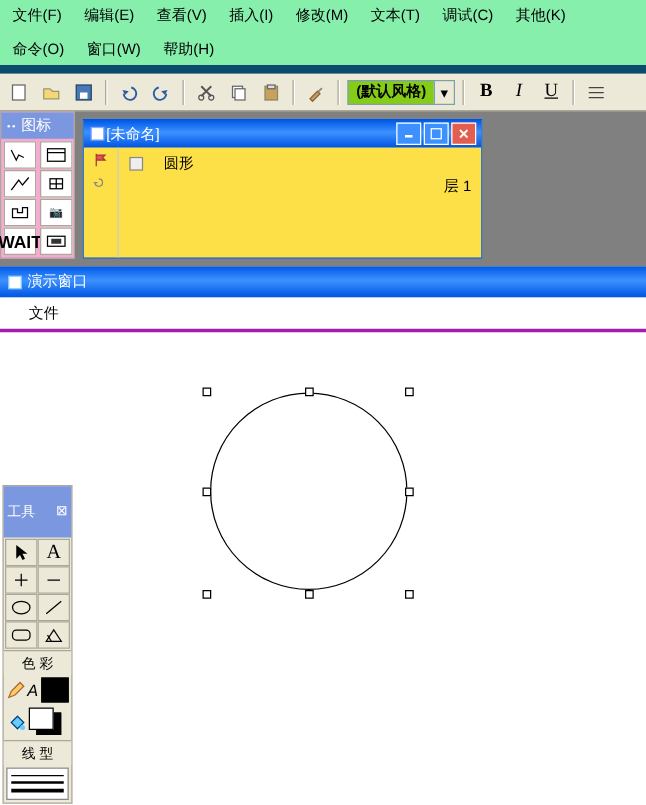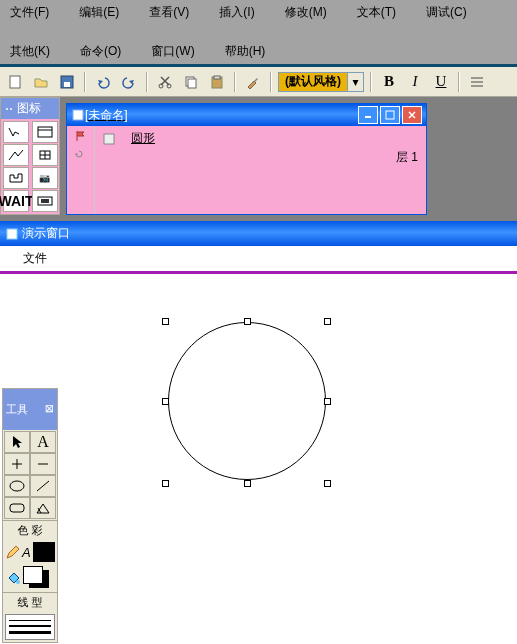--- a/index.html
+++ b/index.html
@@ -1,36 +1,36 @@
 <!DOCTYPE html>
 <html><head>
 <meta charset="utf-8">
 <style>
 * { margin: 0; padding: 0; box-sizing: border-box; }
 body { font-family: "SimSun", Arial, sans-serif; font-size: 12px; background: #ece9d8; width: 517px; height: 644px; overflow: hidden; position: relative; }
-.menubar { background: #a3a3a3; padding: 2px 4px; display: flex; flex-wrap: wrap; gap: 18px; border-bottom: 3px solid #0c4a6e; }
+.menubar { background: #86efac; padding: 2px 4px; display: flex; flex-wrap: wrap; gap: 6px; border-bottom: 7px solid #0c4a6e; }
 .menu-item { padding: 2px 6px; cursor: pointer; }
 .toolbar { background: #ece9d8; padding: 3px 4px; display: flex; align-items: center; gap: 4px; border-bottom: 1px solid #aca899; height: 30px; }
 .tool-btn { width: 22px; height: 22px; display: inline-flex; align-items: center; justify-content: center; cursor: pointer; border: 1px solid transparent; }
 .tool-sep { width: 2px; height: 20px; border-left: 1px solid #aca899; border-right: 1px solid #fff; margin: 0 2px; }
-.combo { display: inline-flex; align-items: center; border: 1px solid #7f9db9; background: #eab308; height: 20px; }
+.combo { display: inline-flex; align-items: center; border: 1px solid #7f9db9; background: #84cc16; height: 20px; }
 .combo span { padding: 0 6px; font-weight: bold; }
 .combo .arrow { width: 16px; height: 18px; background: #ece9d8; border-left: 1px solid #7f9db9; display: flex; align-items: center; justify-content: center; }
 .bold { font-weight: bold; font-family: "Times New Roman"; font-size: 15px; }
 .italic { font-style: italic; font-family: "Times New Roman"; font-size: 15px; }
 .uline { text-decoration: underline; font-family: "Times New Roman"; font-size: 15px; }
 
 .workspace { position: relative; background: #808080; height: 124px; }
 .icon-panel { position: absolute; left: 0; top: 0; width: 60px; background: #f9a8d4; border: 1px solid #aca899; }
 .panel-title { background: linear-gradient(to right, #7b97e0, #7b97e0); color: #fff; font-size: 12px; padding: 2px 4px; display: flex; align-items: center; }
 .panel-title svg { margin-right: 2px; }
 .icon-grid { display: grid; grid-template-columns: repeat(2, 28px); gap: 1px; padding: 2px; }
 .icon-cell { width: 26px; height: 22px; border: 1px solid #aca899; background: #fff; display: flex; align-items: center; justify-content: center; font-size: 9px; cursor: pointer; }
 
-.doc-window { position: absolute; left: 66px; top: 6px; width: 361px; height: 112px; border: 1px solid #0054e3; background: #f9a8d4; text-decoration: underline; }
+.doc-window { position: absolute; left: 66px; top: 6px; width: 320px; height: 112px; border: 1px solid #0054e3; background: #fde047; }
 .doc-title { background: linear-gradient(to bottom, #0058e6, #3d91ff 45%, #0054e3); height: 22px; display: flex; align-items: center; color: #fff; padding: 0 4px; }
 .doc-title .ttl { flex: 1; }
 .win-btn { width: 20px; height: 18px; margin-left: 2px; border: 1px solid #fff; display: inline-flex; align-items: center; justify-content: center; cursor: pointer; }
 .win-btn.min, .win-btn.max { background: #3d91ff; }
 .win-btn.close { background: #e35e4f; }
 .doc-body { display: flex; height: calc(100% - 22px); }
 .doc-label { position: absolute; right: 8px; top: 26px; font-size: 12px; margin-top: 19px; }
 .outline { width: 28px; border-right: 1px solid #ccc; padding: 4px 2px; display:flex; flex-direction:column; align-items:center; gap:6px; }
 .outline-content { padding: 4px 8px; }
 

